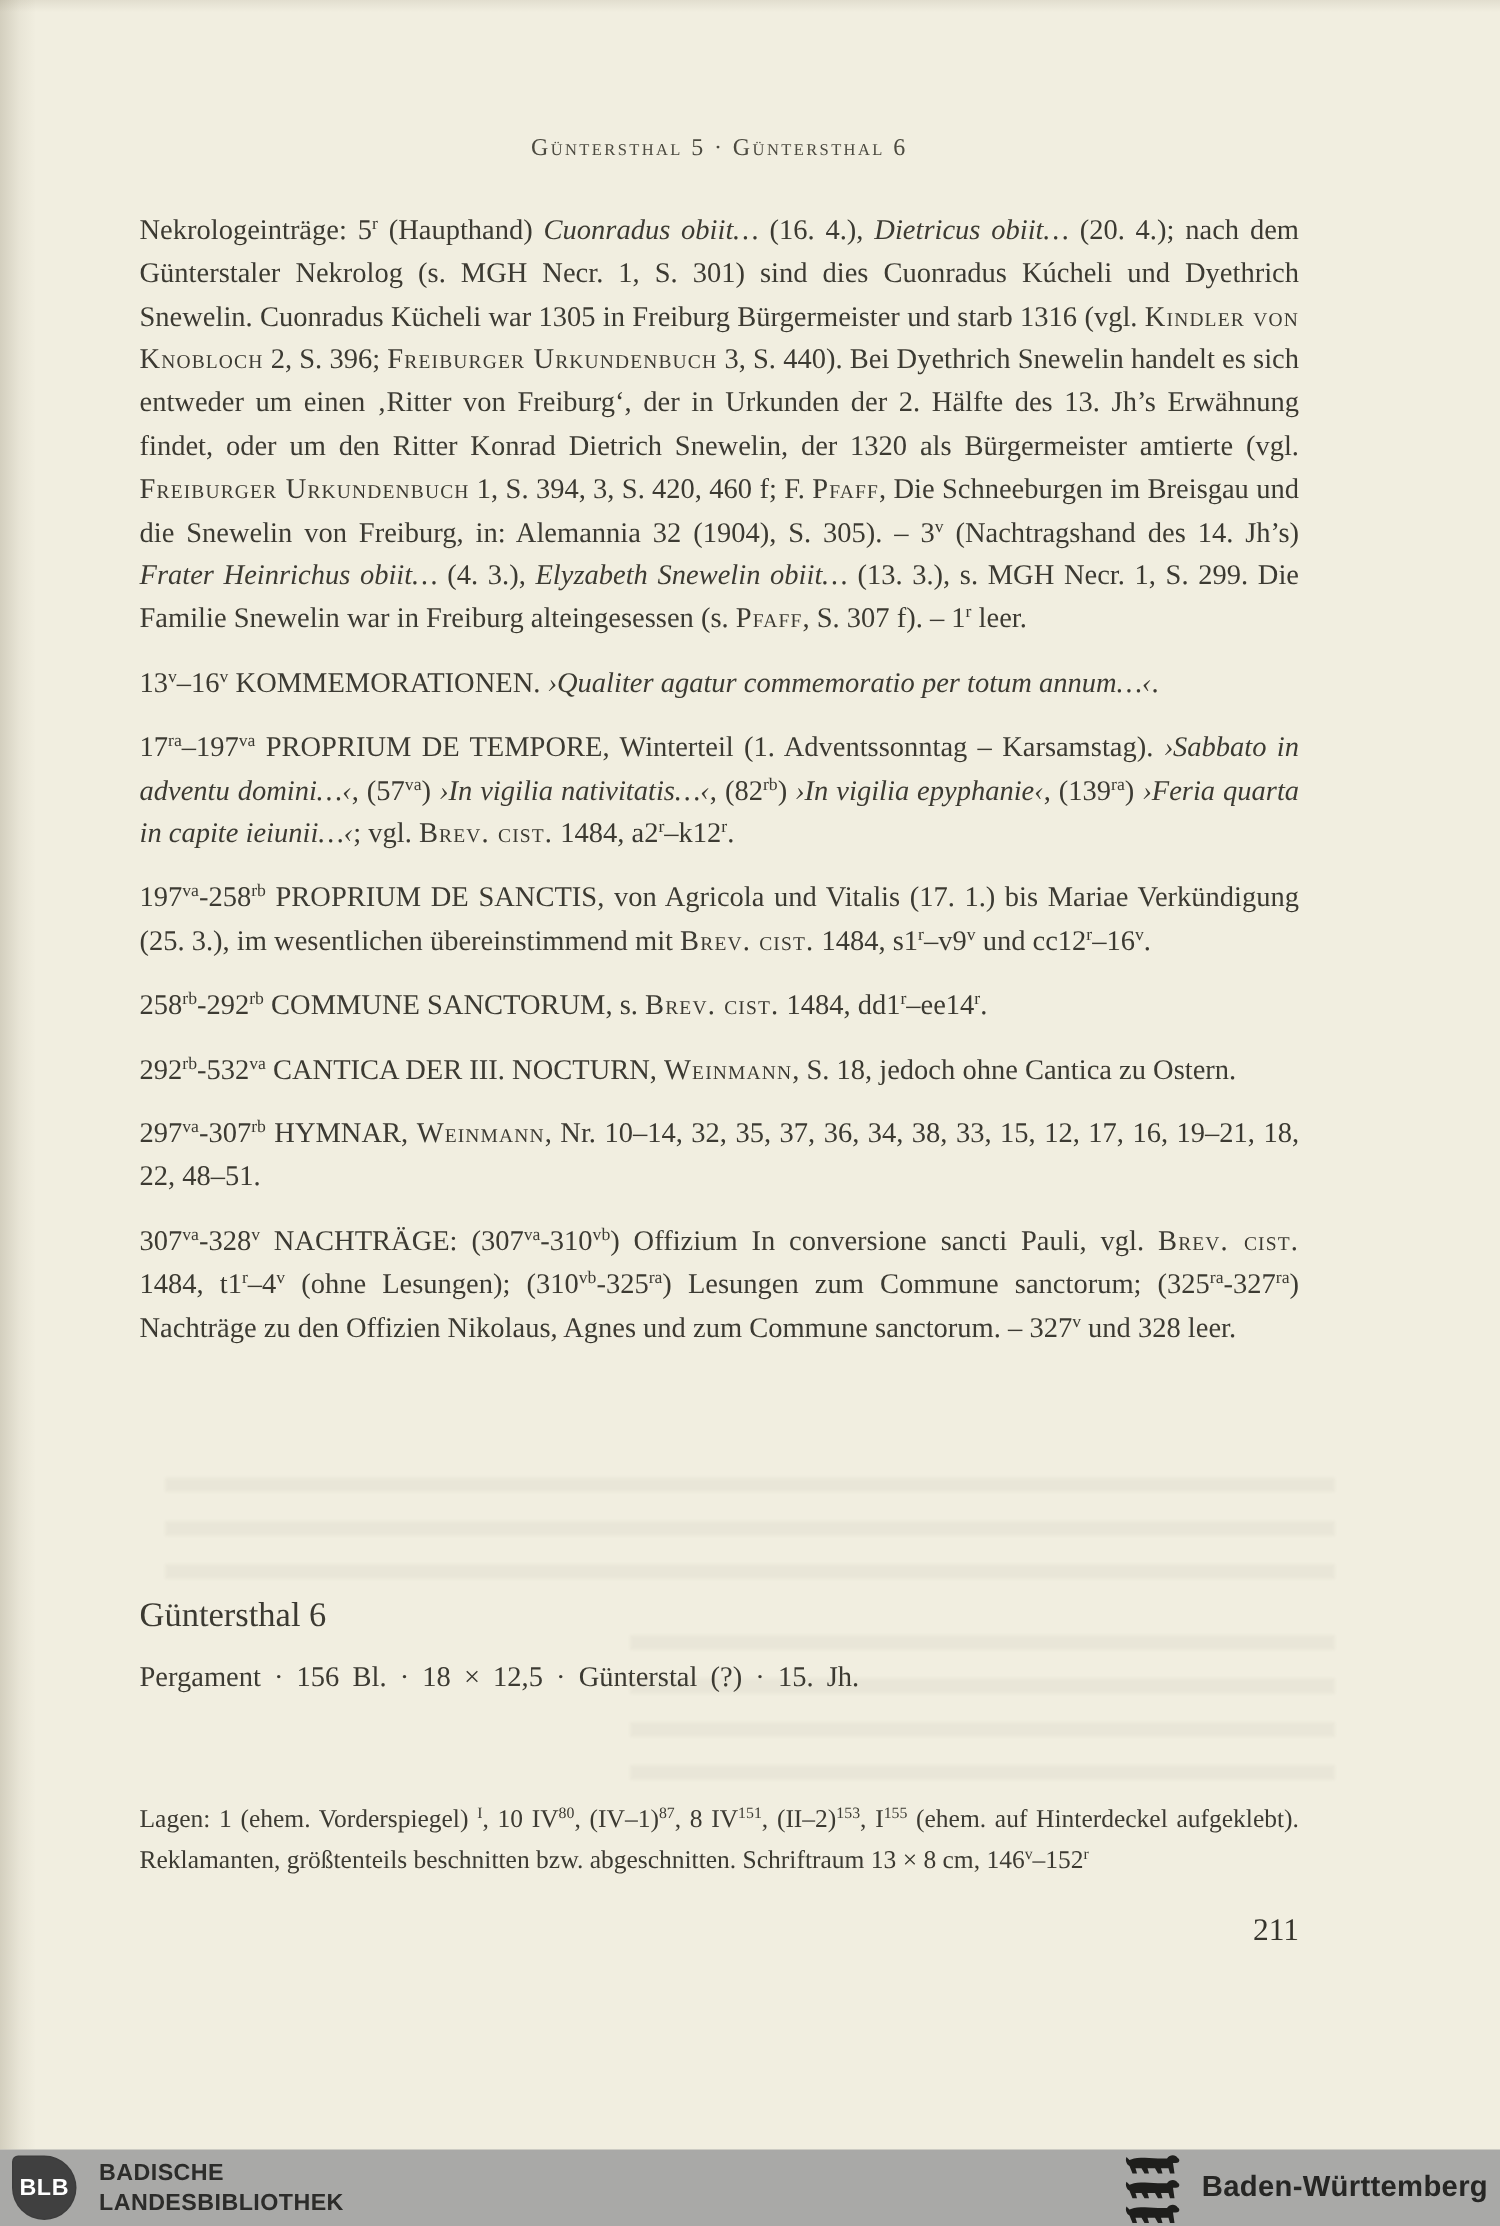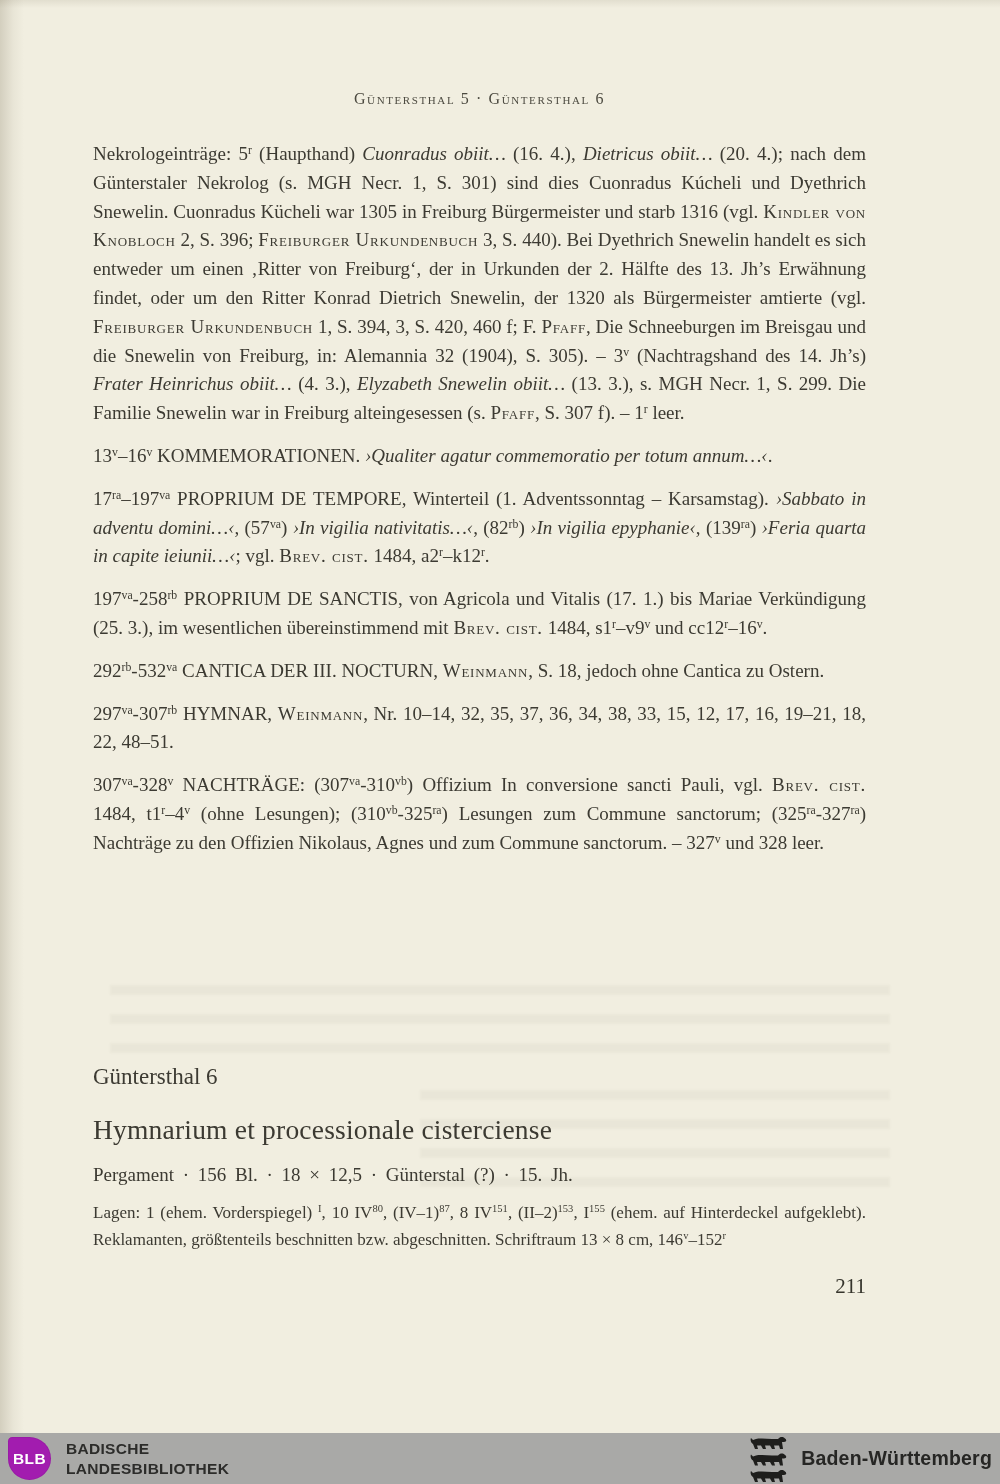--- a/index.html
+++ b/index.html
@@ -62,21 +62,21 @@
   }
 
   
   .footer{
     position:absolute;left:0;right:0;bottom:0;height:51px;
     background:#a9a9a7;
     font-family:"Liberation Sans", sans-serif;
   }
   .footer-left{position:absolute;left:8px;top:4px;display:flex;align-items:center;}
   .blb-logo{
-    width:43px;height:43px;background:#a21caf;
+    width:43px;height:43px;background:#404040;
     border-radius:10% 52% 52% 52%;
     display:flex;align-items:center;justify-content:center;
     box-shadow:0 0 0 1px rgba(0,0,0,.05) inset;
   }
   .blb-logo span{
     color:#ffffff;font-weight:700;font-size:15.5px;letter-spacing:.4px;
   }
   .lib-name{
     margin-left:15px;font-weight:700;font-size:15.5px;line-height:19.5px;
     color:#2c2c2a;letter-spacing:.3px;
@@ -97,28 +97,28 @@
   <div class="bleed b1"></div>
   <div class="bleed b2"></div>
 
   <div class="running-head">Güntersthal 5 · Güntersthal 6</div>
 
   <div class="entries">
     <p class="entry"><span>Nekrologeinträge: 5</span><span class="seg-sup">r</span><span> (Haupthand) </span><span class="seg-i">Cuonradus obiit…</span><span> (16. 4.), </span><span class="seg-i">Dietricus obiit…</span><span> (20. 4.); nach dem Günterstaler Nekrolog (s. MGH Necr. 1, S. 301) sind dies Cuonradus Kúcheli und Dyethrich Snewelin. Cuonradus Kücheli war 1305 in Freiburg Bürgermeister und starb 1316 (vgl. </span><span class="seg-sc">Kindler von Knobloch</span><span> 2, S. 396; </span><span class="seg-sc">Freiburger Urkundenbuch</span><span> 3, S. 440). Bei Dyethrich Snewelin handelt es sich entweder um einen ‚Ritter von Freiburg‘, der in Urkunden der 2. Hälfte des 13. Jh’s Erwähnung findet, oder um den Ritter Konrad Dietrich Snewelin, der 1320 als Bürgermeister amtierte (vgl. </span><span class="seg-sc">Freiburger Urkundenbuch</span><span> 1, S. 394, 3, S. 420, 460 f; F. </span><span class="seg-sc">Pfaff</span><span>, Die Schneeburgen im Breisgau und die Snewelin von Freiburg, in: Alemannia 32 (1904), S. 305). – 3</span><span class="seg-sup">v</span><span> (Nachtragshand des 14. Jh’s) </span><span class="seg-i">Frater Heinrichus obiit…</span><span> (4. 3.), </span><span class="seg-i">Elyzabeth Snewelin obiit…</span><span> (13. 3.), s. MGH Necr. 1, S. 299. Die Familie Snewelin war in Freiburg alteingesessen (s. </span><span class="seg-sc">Pfaff</span><span>, S. 307 f). – 1</span><span class="seg-sup">r</span><span> leer.</span></p>
     <p class="entry"><span>13</span><span class="seg-sup">v</span><span>–16</span><span class="seg-sup">v</span><span> KOMMEMORATIONEN. </span><span class="seg-i">›Qualiter agatur commemoratio per totum annum…‹</span><span>.</span></p>
     <p class="entry"><span>17</span><span class="seg-sup">ra</span><span>–197</span><span class="seg-sup">va</span><span> PROPRIUM DE TEMPORE, Winterteil (1. Adventssonntag – Karsamstag). </span><span class="seg-i">›Sabbato in adventu domini…‹</span><span>, (57</span><span class="seg-sup">va</span><span>) </span><span class="seg-i">›In vigilia nativitatis…‹</span><span>, (82</span><span class="seg-sup">rb</span><span>) </span><span class="seg-i">›In vigilia epyphanie‹</span><span>, (139</span><span class="seg-sup">ra</span><span>) </span><span class="seg-i">›Feria quarta in capite ieiunii…‹</span><span>; vgl. </span><span class="seg-sc">Brev. cist.</span><span> 1484, a2</span><span class="seg-sup">r</span><span>–k12</span><span class="seg-sup">r</span><span>.</span></p>
     <p class="entry"><span>197</span><span class="seg-sup">va</span><span>-258</span><span class="seg-sup">rb</span><span> PROPRIUM DE SANCTIS, von Agricola und Vitalis (17. 1.) bis Mariae Verkündigung (25. 3.), im wesentlichen übereinstimmend mit </span><span class="seg-sc">Brev. cist.</span><span> 1484, s1</span><span class="seg-sup">r</span><span>–v9</span><span class="seg-sup">v</span><span> und cc12</span><span class="seg-sup">r</span><span>–16</span><span class="seg-sup">v</span><span>.</span></p>
+    <p class="entry"><span>258</span><span class="seg-sup">rb</span><span>-292</span><span class="seg-sup">rb</span><span> COMMUNE SANCTORUM, s. </span><span class="seg-sc">Brev. cist.</span><span> 1484, dd1</span><span class="seg-sup">r</span><span>–ee14</span><span class="seg-sup">r</span><span>.</span></p>
     <p class="entry"><span>292</span><span class="seg-sup">rb</span><span>-532</span><span class="seg-sup">va</span><span> CANTICA DER III. NOCTURN, </span><span class="seg-sc">Weinmann</span><span>, S. 18, jedoch ohne Cantica zu Ostern.</span></p>
     <p class="entry"><span>297</span><span class="seg-sup">va</span><span>-307</span><span class="seg-sup">rb</span><span> HYMNAR, </span><span class="seg-sc">Weinmann</span><span>, Nr. 10–14, 32, 35, 37, 36, 34, 38, 33, 15, 12, 17, 16, 19–21, 18, 22, 48–51.</span></p>
     <p class="entry"><span>307</span><span class="seg-sup">va</span><span>-328</span><span class="seg-sup">v</span><span> NACHTRÄGE: (307</span><span class="seg-sup">va</span><span>-310</span><span class="seg-sup">vb</span><span>) Offizium In conversione sancti Pauli, vgl. </span><span class="seg-sc">Brev. cist.</span><span> 1484, t1</span><span class="seg-sup">r</span><span>–4</span><span class="seg-sup">v</span><span> (ohne Lesungen); (310</span><span class="seg-sup">vb</span><span>-325</span><span class="seg-sup">ra</span><span>) Lesungen zum Commune sanctorum; (325</span><span class="seg-sup">ra</span><span>-327</span><span class="seg-sup">ra</span><span>) Nachträge zu den Offizien Nikolaus, Agnes und zum Commune sanctorum. – 327</span><span class="seg-sup">v</span><span> und 328 leer.</span></p>
   </div>
 
   <div class="section-block">
     <h2 class="ms-number">Güntersthal 6</h2>
-    <h1 class="ms-title">Hymnarium et processionale cisterciense</h1>
     <div class="ms-physical">Pergament · 156 Bl. · 18 × 12,5 · Günterstal (?) · 15. Jh.</div>
   </div>
 
   <p class="lagen"><span>Lagen: 1 (ehem. Vorderspiegel) </span><span class="seg-sup">I</span><span>, 10 IV</span><span class="seg-sup">80</span><span>, (IV–1)</span><span class="seg-sup">87</span><span>, 8 IV</span><span class="seg-sup">151</span><span>, (II–2)</span><span class="seg-sup">153</span><span>, I</span><span class="seg-sup">155</span><span> (ehem. auf Hinterdeckel aufgeklebt). Reklamanten, größtenteils beschnitten bzw. abgeschnitten. Schriftraum 13 × 8 cm, 146</span><span class="seg-sup">v</span><span>–152</span><span class="seg-sup">r</span></p>
 
   <div class="page-number">211</div>
 
   <div class="footer">
     <div class="footer-left">
       <div class="blb-logo">

